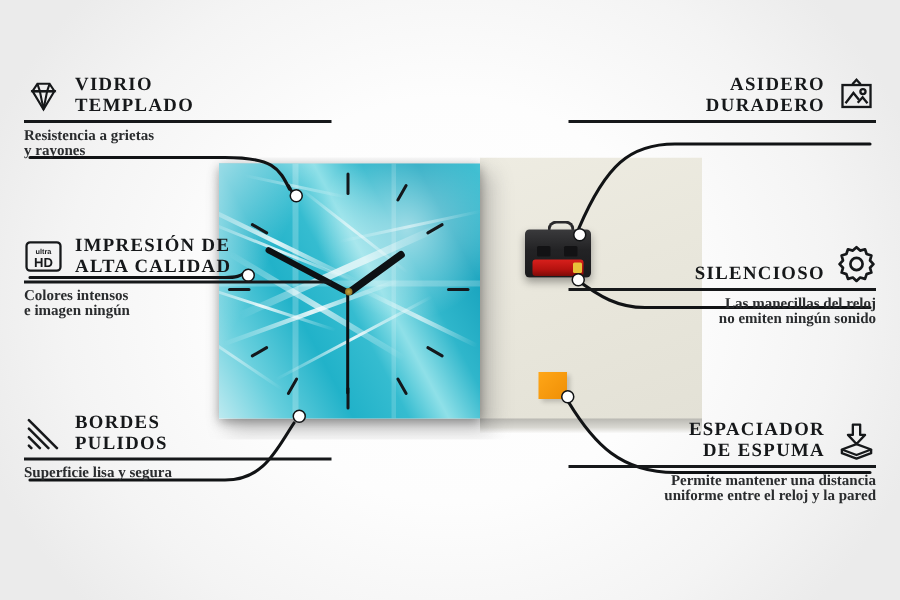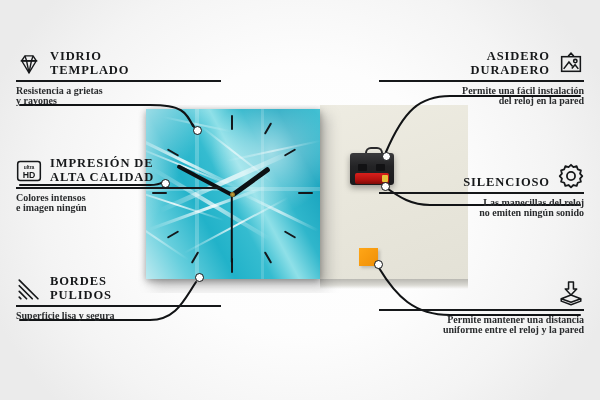--- a/index.html
+++ b/index.html
@@ -225,24 +225,20 @@
         <svg viewBox="0 0 32 32" fill="none" stroke="currentColor" stroke-width="1.9">
           <path d="M13 6 L16 2.6 L19 6" stroke-linecap="round"></path>
           <rect x="4.5" y="7" width="23" height="18"></rect>
           <path d="M7 22 L13.5 13.5 L18 19"></path>
           <path d="M17 21.5 L21 17 L25 22"></path>
           <circle cx="21.3" cy="12.4" r="2.1"></circle>
         </svg>
       </span>
     </div>
     <div class="rule"></div>
-    <div class="sub">
-      <span>Permite una fácil instalación</span><br>
-      <span>del reloj en la pared</span>
-    </div>
   </div>
 
   <div class="feat right" style="left:379px;top:162px;">
     <div class="hd">
       <span class="ttl">
         <br>
         <span>SILENCIOSO</span>
       </span>
       <span class="ic">
         <svg viewBox="0 0 32 32" fill="none" stroke="currentColor" stroke-width="2.2">
@@ -255,20 +251,24 @@
     </div>
     <div class="rule"></div>
     <div class="sub">
       <span>Las manecillas del reloj</span><br>
       <span>no emiten ningún sonido</span>
     </div>
   </div>
 
   <div class="feat right" style="left:379px;top:280px;">
     <div class="hd">
+      <span class="ttl">
+        <span>ESPACIADOR</span><br>
+        <span>DE ESPUMA</span>
+      </span>
       <span class="ic">
         <svg viewBox="0 0 32 32" fill="none" stroke="currentColor" stroke-width="1.9" stroke-linejoin="round">
           <path d="M13 2.5 L19 2.5 L19 11 L23 11 L16 18.5 L9 11 L13 11 Z"></path>
           <path d="M16 18.5 L28 23 L16 27.5 L4 23 Z"></path>
           <path d="M4 23 L4 26 L16 30.5 L28 26 L28 23"></path>
         </svg>
       </span>
     </div>
     <div class="rule"></div>
     <div class="sub">

